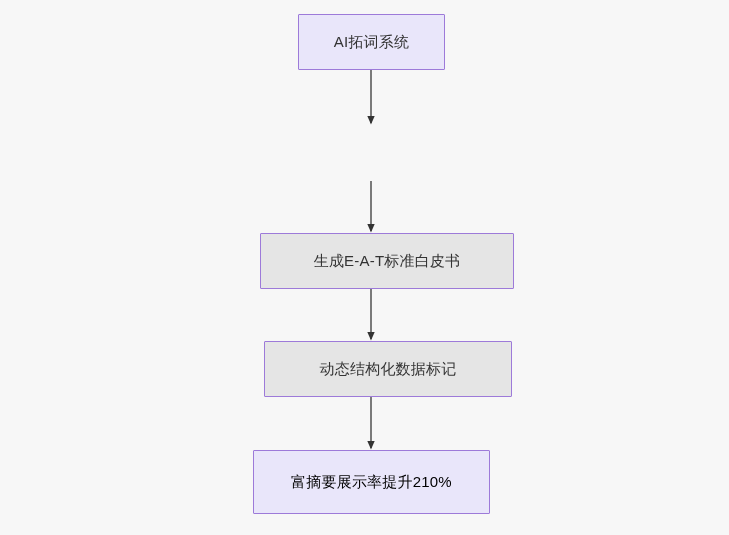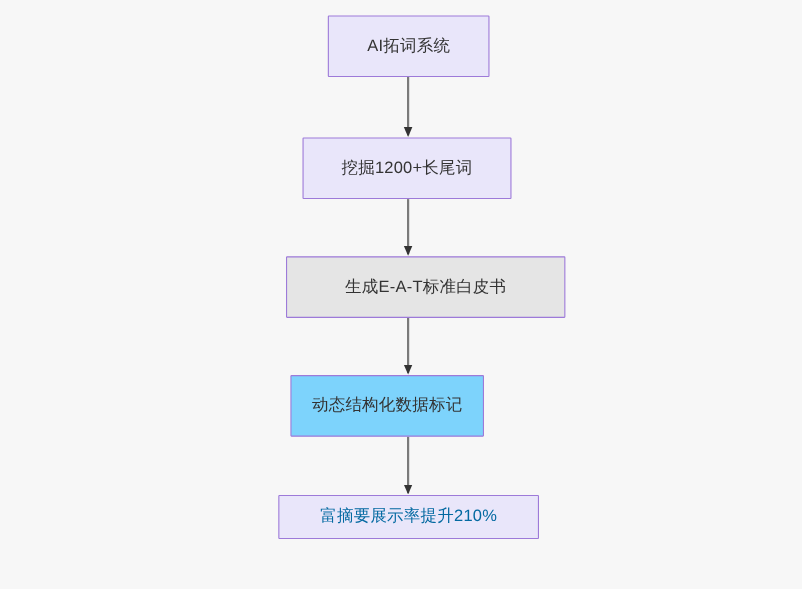--- a/index.html
+++ b/index.html
@@ -63,29 +63,26 @@
         <line x1="371" y1="181" x2="371" y2="231" stroke="#7a7a7a" stroke-width="2" marker-end="url(#arrowhead)"></line>
         <line x1="371" y1="289" x2="371" y2="339" stroke="#7a7a7a" stroke-width="2" marker-end="url(#arrowhead)"></line>
         <line x1="371" y1="397" x2="371" y2="448" stroke="#7a7a7a" stroke-width="2" marker-end="url(#arrowhead)"></line>
       </g>
   </svg>
 
   <div class="node" style="left: 298px; top: 14px; width: 147px; height: 56px; background: rgb(233, 230, 250); border-color: rgb(157, 122, 217); color: rgb(51, 51, 51);">
     <span class="node-label">AI拓词系统</span>
   </div>
 
-  <div class="node" style="left: 275px; top: 125px; width: 190px; height: 56px; background: rgb(233, 230, 250); border-color: rgb(157, 122, 217); color: rgb(51, 51, 51);">
-    <span class="node-label">挖掘1200+长尾词</span>
-  </div>
 
   <div class="node" style="left: 260px; top: 233px; width: 254px; height: 56px; background: #e5e5e5; border-color: rgb(157, 122, 217); color: rgb(51, 51, 51);">
     <span class="node-label">生成E-A-T标准白皮书</span>
   </div>
 
-  <div class="node" style="left: 264px; top: 341px; width: 176px; height: 56px; background: #7dd3fc; border-color: rgb(157, 122, 217); color: rgb(51, 51, 51);">
+  <div class="node" style="left: 264px; top: 341px; width: 248px; height: 56px; background: #e5e5e5; border-color: rgb(157, 122, 217); color: rgb(51, 51, 51);">
     <span class="node-label">动态结构化数据标记</span>
   </div>
 
-  <div class="node" style="left: 253px; top: 450px; width: 237px; height: 40px; background: rgb(233, 230, 250); border-color: rgb(157, 122, 217); color: #0369a1;">
+  <div class="node" style="left: 253px; top: 450px; width: 237px; height: 64px; background: rgb(233, 230, 250); border-color: rgb(157, 122, 217); color: #000000;">
     <span class="node-label">富摘要展示率提升210%</span>
   </div>
 
 </div>
 
 </body></html>

